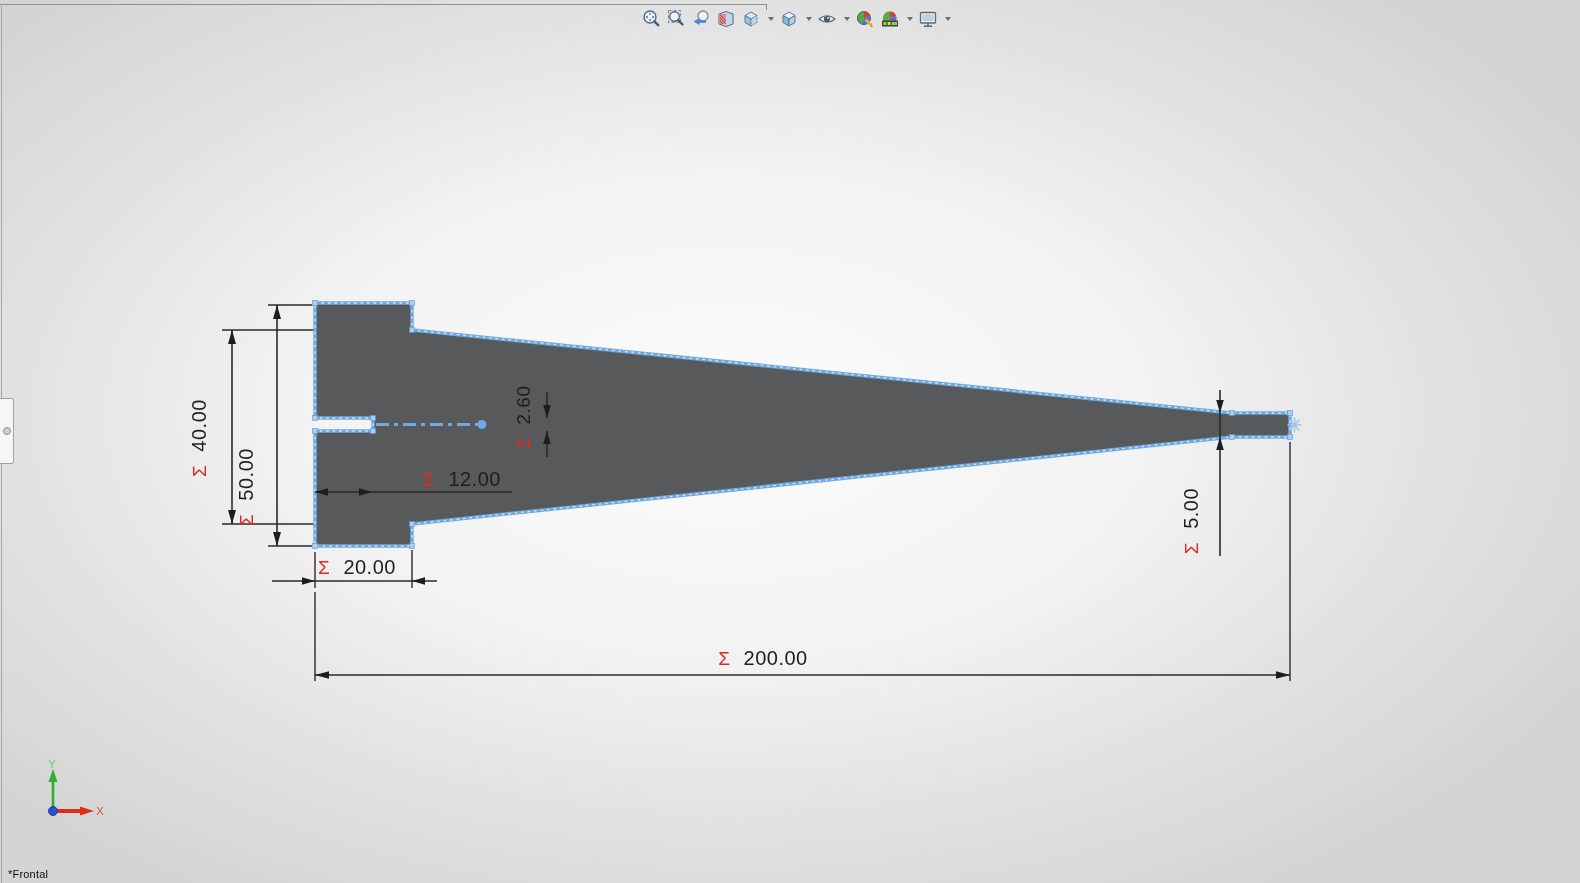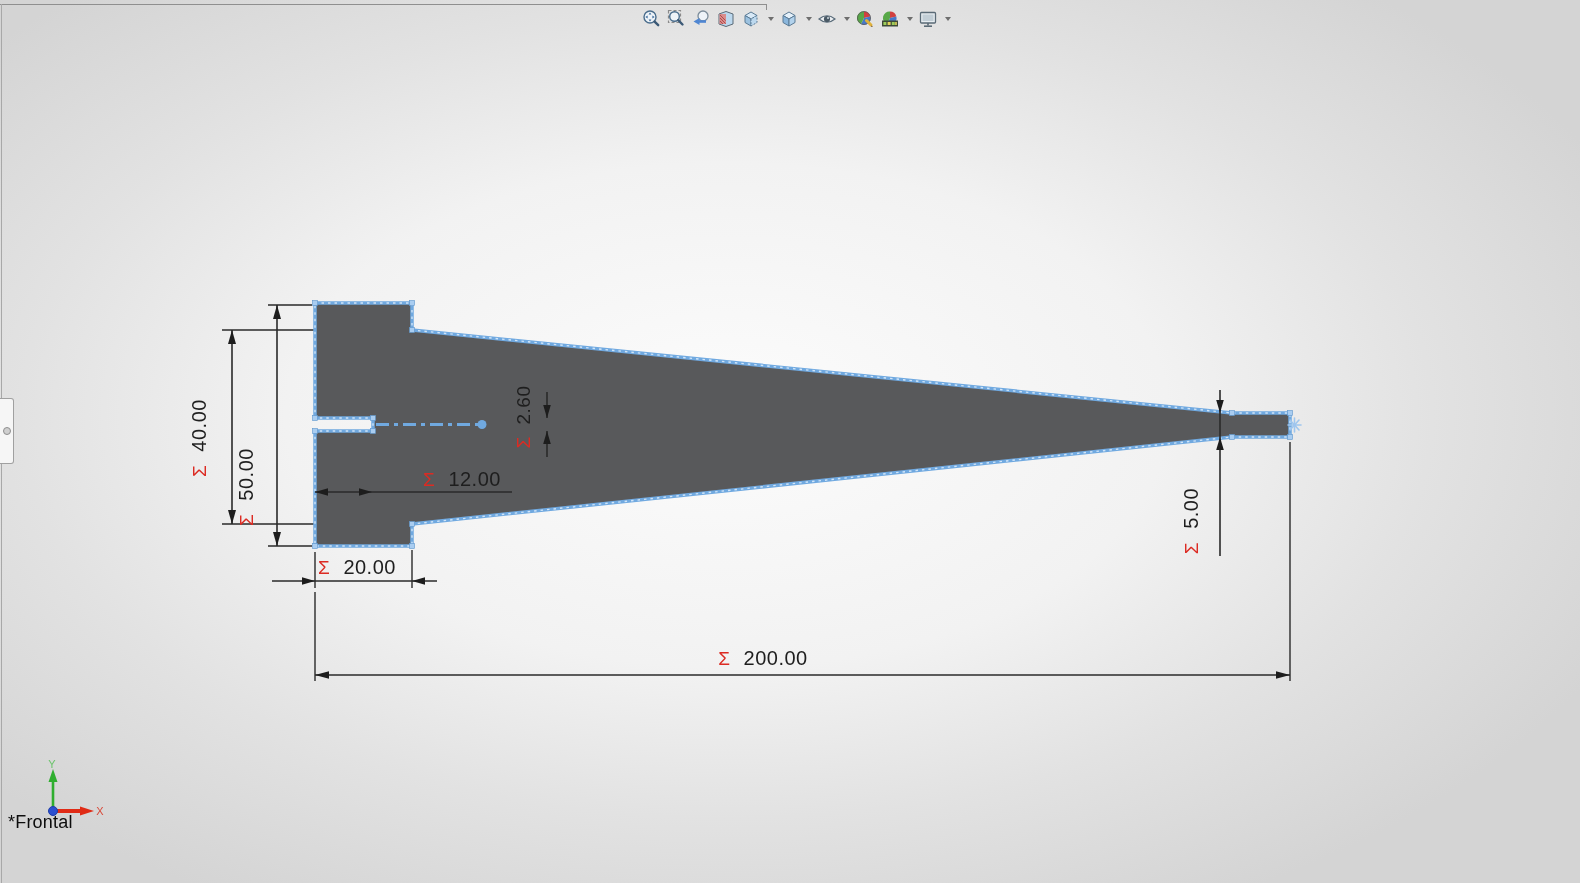--- a/index.html
+++ b/index.html
@@ -43,22 +43,22 @@
     position:absolute; left:0; top:398px; width:13px; height:64px;
     background:#f6f6f6; border:1px solid #a0a0a0; border-left:none;
     border-radius:0 3px 3px 0; cursor:pointer;
   }
   .left-tab .dot {
     position:absolute; left:3px; top:28px; width:6px; height:6px;
     border-radius:50%; background:#cfcfcf; border:1px solid #8e8e8e;
   }
 
   .frontal-label {
-    position:absolute; left:8px; top:812px;
-    font-size:18px; color:#0d0d0d; letter-spacing:0.2px;
+    position:absolute; left:8px; top:868px;
+    font-size:11px; color:#0d0d0d; letter-spacing:0.2px;
   }
 
   svg text.dim {
     font-family:"Liberation Sans", sans-serif;
     font-size:20px; fill:#1e1e1e; letter-spacing:0.5px;
   }
   svg tspan.sigma { fill:var(--sigma_red,#dc2b23); font-size:19px; }
   .dimline { stroke:#2a2a2a; stroke-width:1.6; fill:none; }
   .extline { stroke:#2a2a2a; stroke-width:1.4; fill:none; }
   .dimarrow { fill:#1d1d1d; stroke:none; }

